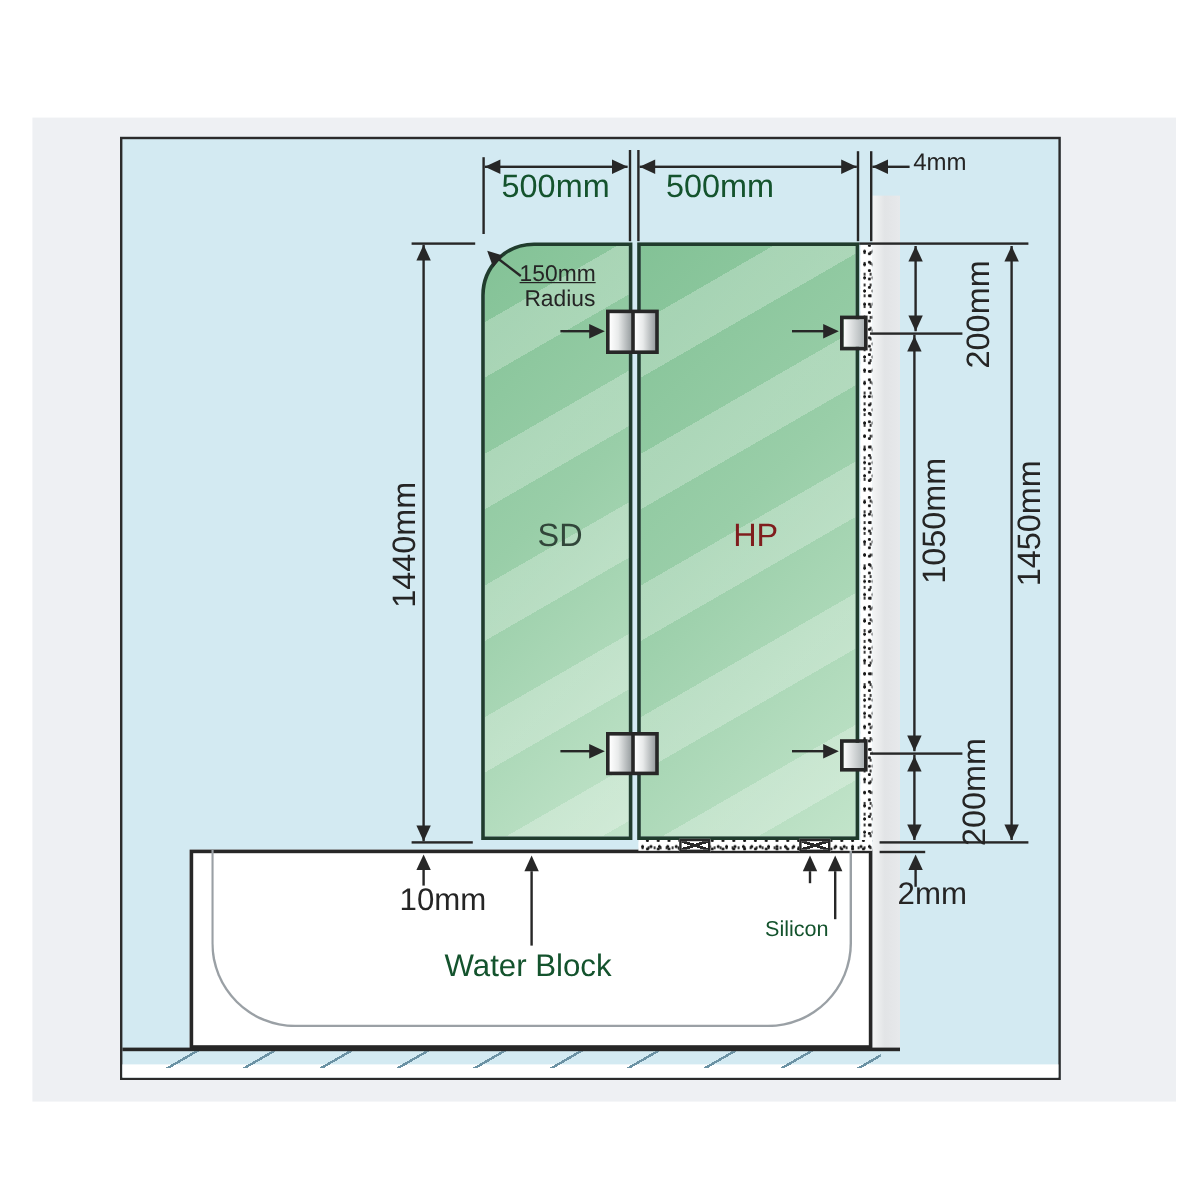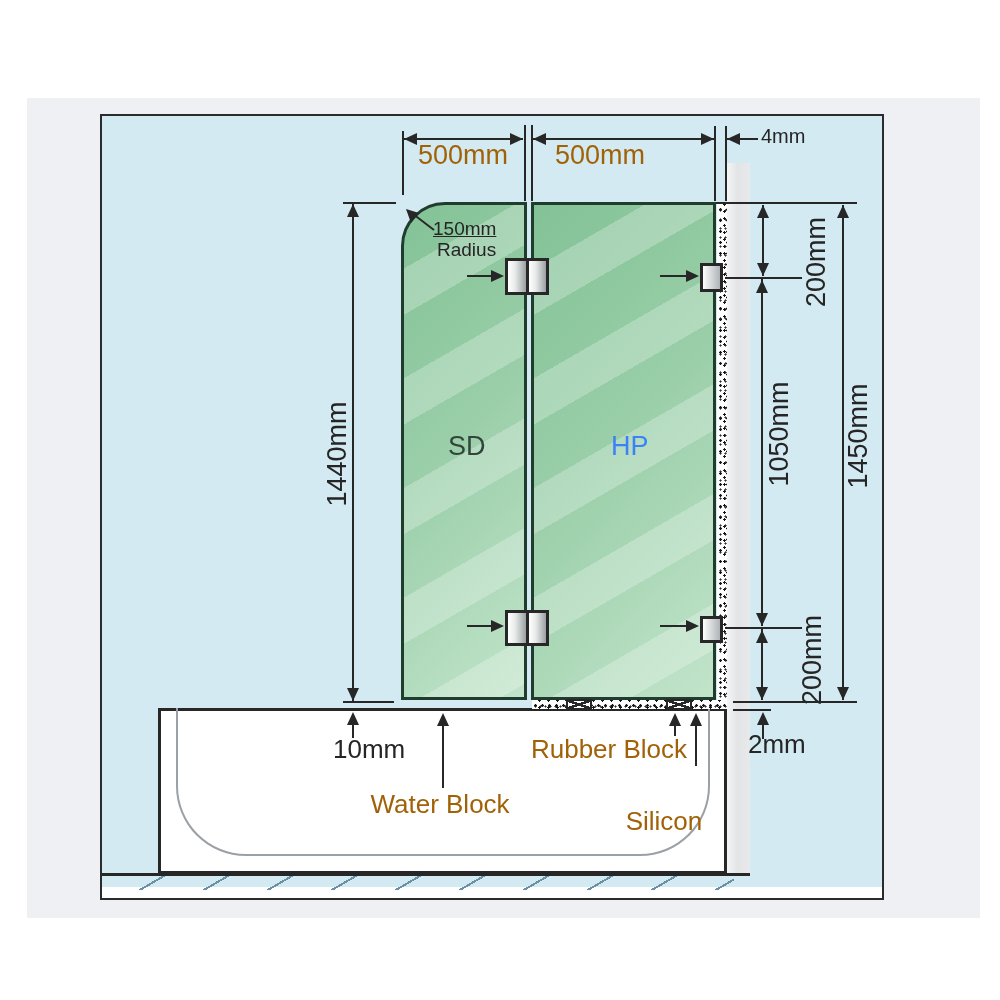--- a/index.html
+++ b/index.html
@@ -6,21 +6,21 @@
   #stage { position:relative; width:1000px; height:1000px; background:#ffffff; overflow:hidden;
            font-family:"Liberation Sans", sans-serif; color:#252525; }
   .abs { position:absolute; }
   .line { position:absolute; background:#272727; }
   .tri { position:absolute; width:0; height:0; border-style:solid; border-color:transparent; }
   .tri.up    { border-width:0 6px 13px 6px; border-bottom-color:#272727; }
   .tri.down  { border-width:13px 6px 0 6px;  border-top-color:#272727; }
   .tri.left  { border-width:6px 13px 6px 0;  border-right-color:#272727; }
   .tri.right { border-width:6px 0 6px 13px;  border-left-color:#272727; }
   .hlabel { position:absolute; transform:translate(-50%,0); white-space:nowrap;
-            font-size:27px; color:#a16207; }
+            font-size:27px; color:#14532d; }
   .rlabel { position:absolute; transform:translate(-50%,-50%) rotate(-90deg);
             white-space:nowrap; font-size:27px; color:#252525; }
   .glass { position:absolute; box-sizing:border-box; border:3px solid #203c2d;
            background:
              repeating-linear-gradient(150deg, rgba(255,255,255,0) 0 55px, rgba(255,255,255,0.25) 55px 95px),
              linear-gradient(135deg, #83c296 0%, #99cea8 45%, #c2e4ca 100%); }
   .speckle { position:absolute; background-color:#ffffff;
              background-image:
                radial-gradient(circle, #161616 1.1px, transparent 1.5px),
                radial-gradient(circle, #161616 1px, transparent 1.4px),
@@ -107,21 +107,21 @@
   <div class="abs" style="left:761px; top:125px; font-size:20px;">4mm</div>
 
   <svg class="abs" style="left:400px; top:204px;" width="42" height="34" viewBox="0 0 42 34">
     <line x1="34" y1="26" x2="13" y2="10" stroke="#272727" stroke-width="2"></line>
     <polygon points="6,5 19,9 11,19" fill="#272727"></polygon>
   </svg>
   <div class="smalltext" style="left:433px; top:219px;text-decoration:underline;">150mm</div>
   <div class="smalltext" style="left:437px; top:240px;">Radius</div>
 
   <div class="abs" style="left:448px; top:431px; font-size:27px; color:#31463a;">SD</div>
-  <div class="abs" style="left:611px; top:431px; font-size:27px; color:#3b82f6;">HP</div>
+  <div class="abs" style="left:611px; top:431px; font-size:27px; color:#7f1d1d;">HP</div>
 
   <div class="line" style="left:343px; top:202px; width:53px; height:2px;"></div>
   <div class="line" style="left:343px; top:701px; width:51px; height:2px;"></div>
   <div class="line" style="left:352px; top:204px; width:2px; height:497px;"></div>
   <div class="tri up" style="left:347px; top:204px;"></div>
   <div class="tri down" style="left:347px; top:688px;"></div>
   <div class="rlabel" style="left:337px; top:454px;">1440mm</div>
 
   <div class="line" style="left:716px; top:202px; width:141px; height:2px;"></div>
   <div class="line" style="left:725px; top:277px; width:77px; height:2px;"></div>
@@ -156,19 +156,18 @@
   <div class="tri up" style="left:347px; top:712px;"></div>
   <div class="line" style="left:352px; top:725px; width:2px; height:13px;"></div>
   <div class="abs" style="left:333px; top:734px; font-size:26px;">10mm</div>
 
   <div class="tri up" style="left:437px; top:713px;"></div>
   <div class="line" style="left:442px; top:726px; width:2px; height:62px;"></div>
   <div class="hlabel" style="left:440px; top:789px; font-size:26px;">Water Block</div>
 
   <div class="tri up" style="left:669px; top:713px;"></div>
   <div class="line" style="left:674px; top:726px; width:2px; height:10px;"></div>
-  <div class="hlabel" style="left:609px; top:734px; font-size:26px;">Rubber Block</div>
 
   <div class="tri up" style="left:690px; top:713px;"></div>
   <div class="line" style="left:695px; top:726px; width:2px; height:40px;"></div>
-  <div class="hlabel" style="left:664px; top:764px; font-size:26px;margin-top:42px;">Silicon</div>
+  <div class="hlabel" style="left:664px; top:764px; font-size:18px;">Silicon</div>
 
 </div>
 
 </body></html>

